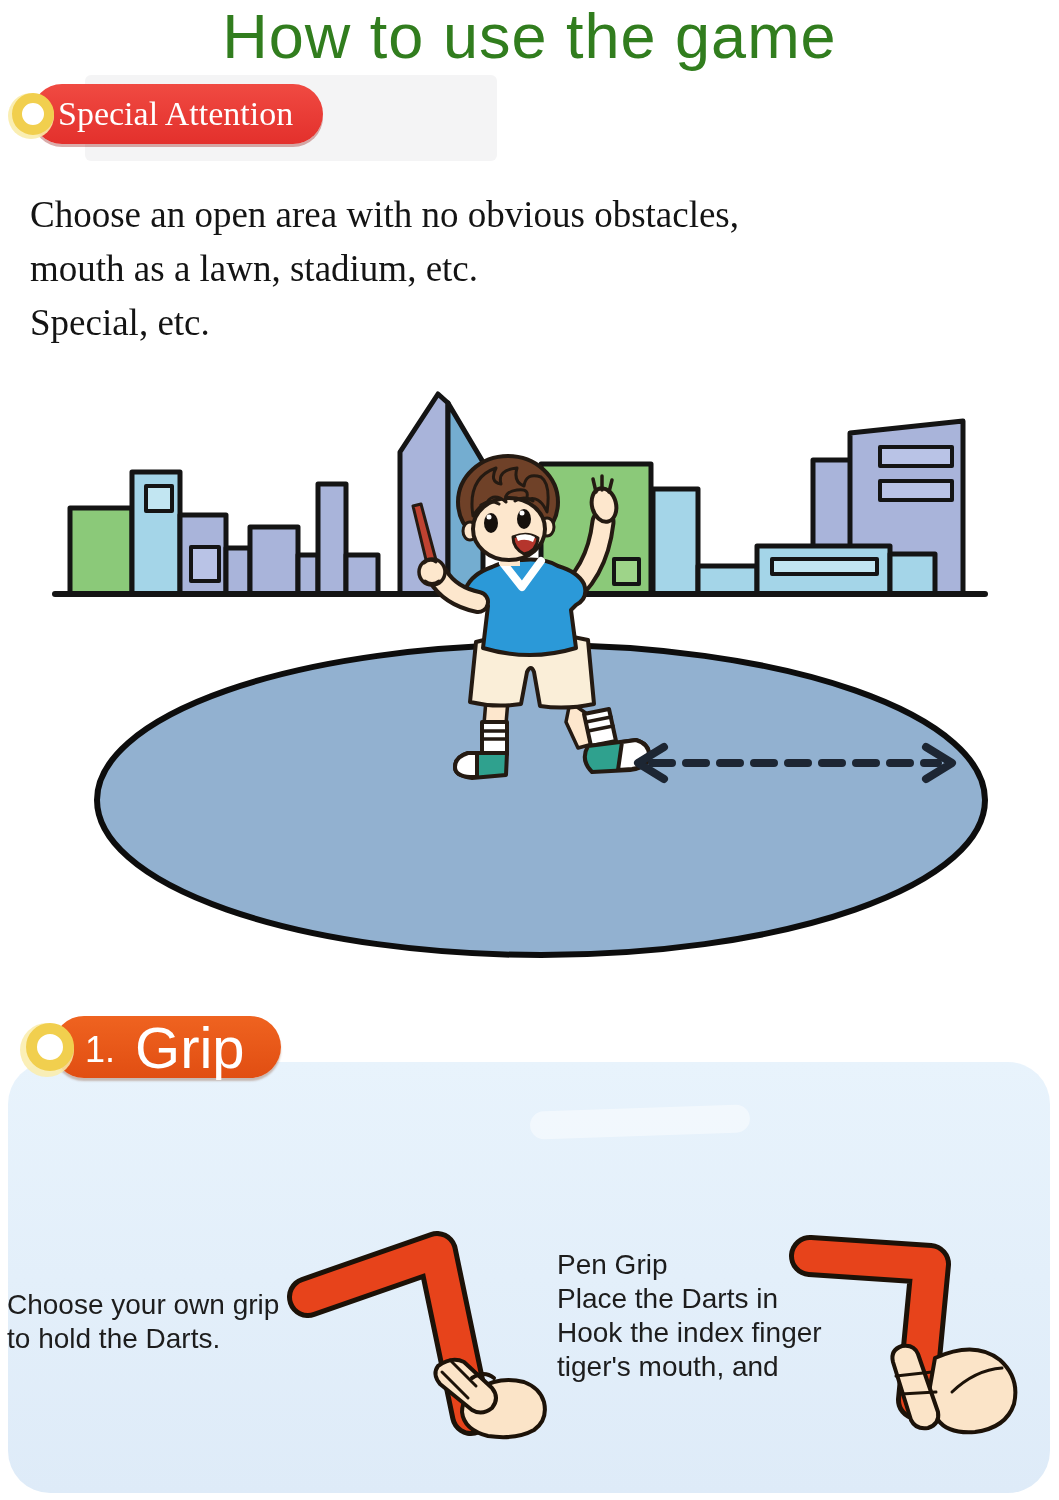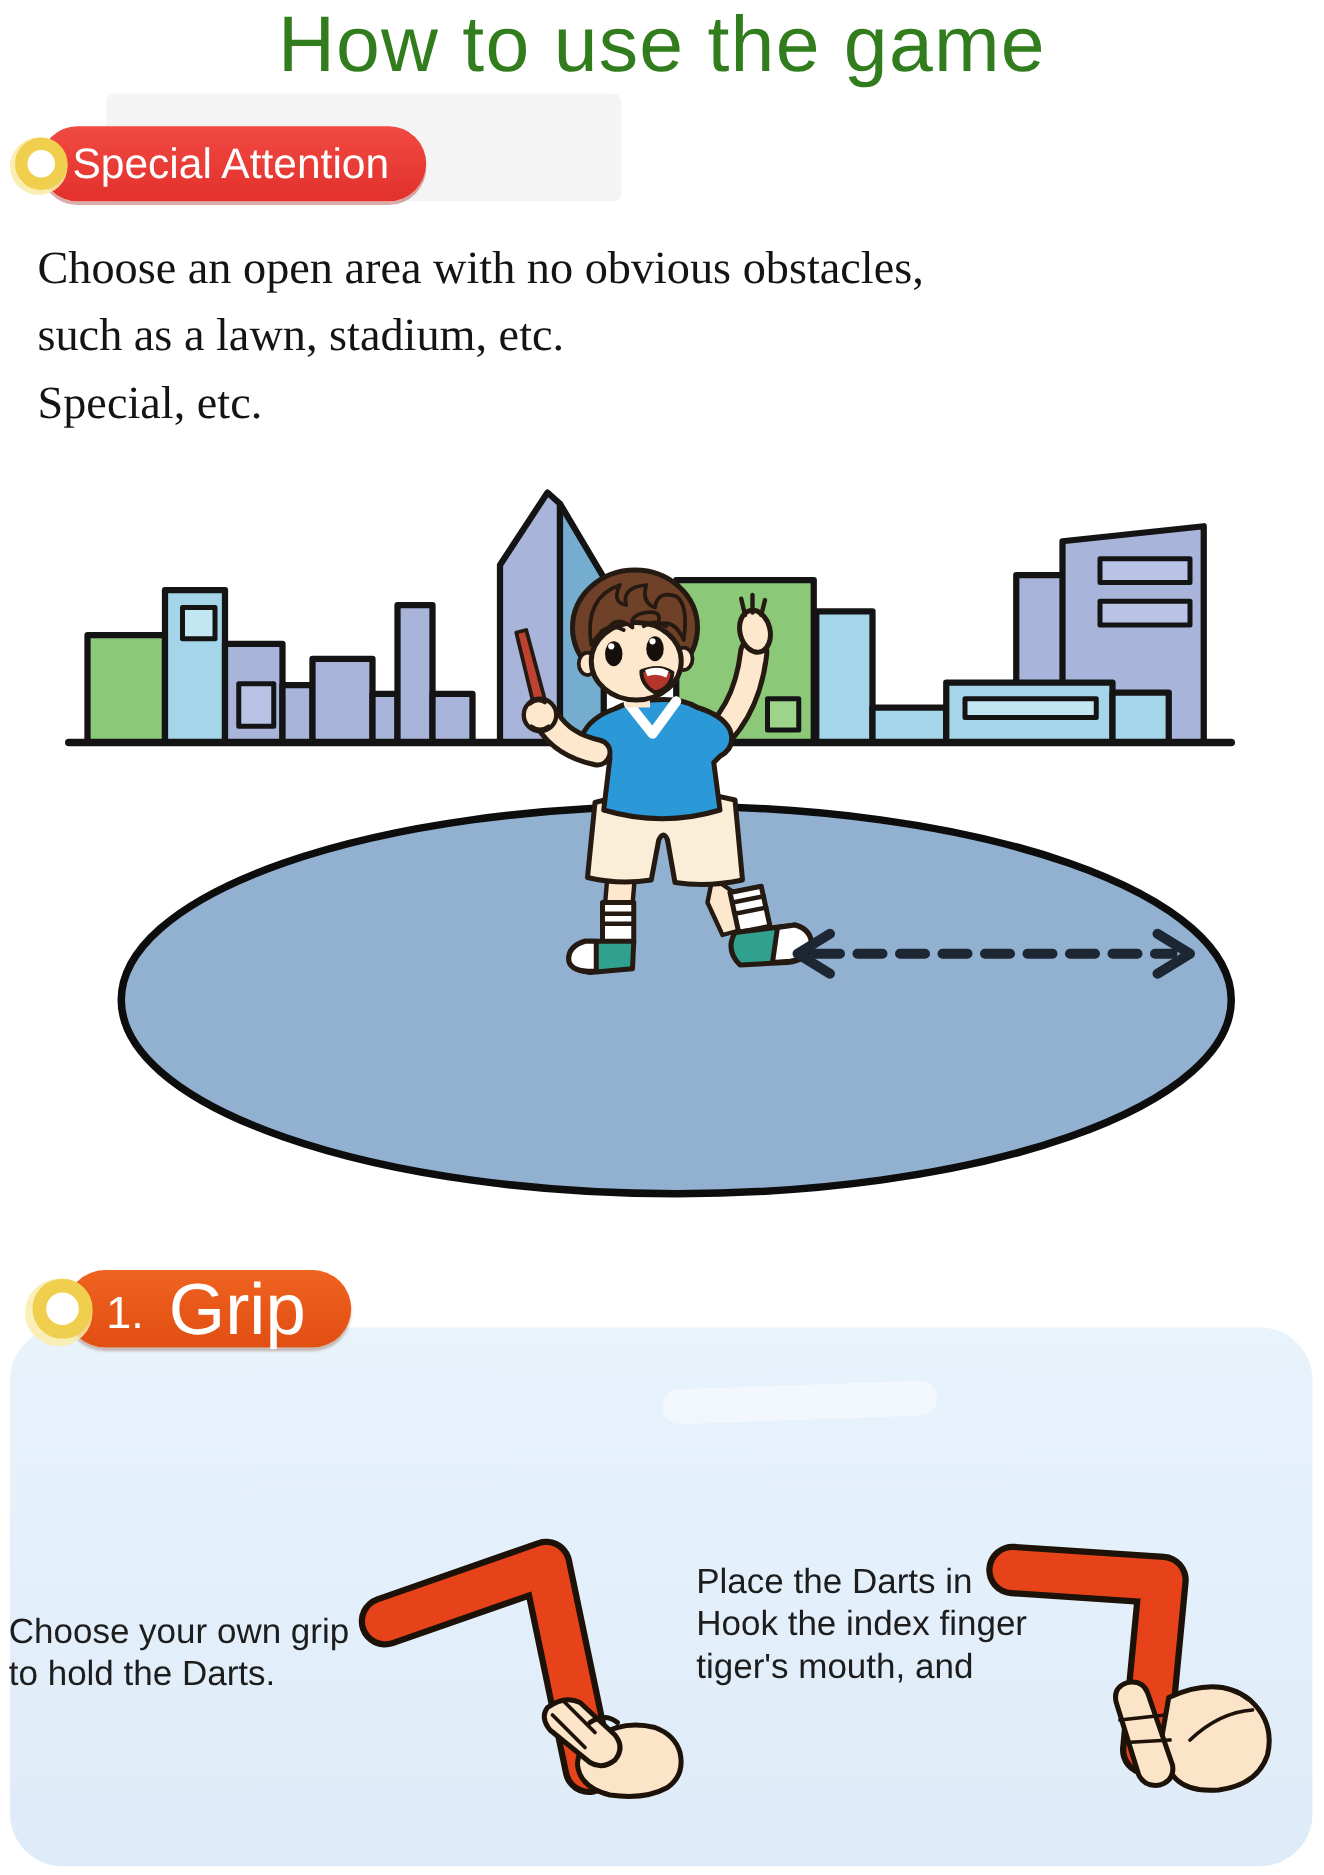--- a/index.html
+++ b/index.html
@@ -14,21 +14,21 @@
     position:absolute;left:0;top:-6px;width:1059px;height:84px;
     text-align:center;font-size:63px;line-height:84px;font-weight:400;
     color:#317d1e;letter-spacing:1px;white-space:nowrap;
   }
   
   .gray-plate{
     position:absolute;left:85px;top:75px;width:412px;height:86px;
     background:#f4f4f5;border-radius:6px;
   }
   .badge-wrap{position:absolute;display:flex;align-items:center;}
-  .badge-special{left:12px;top:101px;}
+  .badge-special{left:12px;top:84px;font-family:Liberation Serif, serif;}
   .pill{
     display:flex;align-items:center;color:#fff;white-space:nowrap;
   }
   .pill-red{
     margin-left:20px;height:60px;border-radius:30px;
     background:linear-gradient(#f04a42,#e3302c);
     box-shadow:0 3px 0 rgba(150,20,15,.35);
     padding:0 30px 0 26px;font-size:34px;
   }
   .ring{
@@ -85,21 +85,21 @@
   <div class="page-title">How to use the game</div>
 
   <div class="gray-plate"></div>
   <div class="badge-wrap badge-special">
     <span class="ring ring-special"></span>
     <span class="pill pill-red">Special Attention</span>
   </div>
 
   <div class="attention-text">
     <div>Choose an open area with no obvious obstacles,</div>
-    <div>such as a lawn, stadium, etc.</div>
+    <div>mouth as a lawn, stadium, etc.</div>
     <div>Special, etc.</div>
   </div>
 
   <svg class="hero-svg" width="1059" height="580" viewBox="0 385 1059 580">
     <g stroke="#141414" stroke-width="5" stroke-linejoin="round">
 
       <rect x="813" y="460" width="38" height="134" fill="#a9b4da"></rect>
       <polygon points="850,433 963,421 963,594 850,594" fill="#a9b4da"></polygon>
       <rect x="880" y="447" width="72" height="19" fill="#b9c3e6" stroke-width="4"></rect>
       <rect x="880" y="481" width="72" height="19" fill="#b9c3e6" stroke-width="4"></rect>
@@ -192,20 +192,21 @@
       <span class="grip-number">1.</span>
       <span class="grip-label">Grip</span>
     </span>
   </div>
 
   <div class="caption caption-left">
     <div>Choose your own grip</div>
     <div>to hold the Darts.</div>
   </div>
   <div class="caption caption-pen">
+    <div>Pen Grip</div>
     <div>Place the Darts in</div>
     <div>Hook the index finger</div>
     <div>tiger's mouth, and</div>
   </div>
 
   <svg class="panel-svg" width="1059" height="431" viewBox="0 1062 1059 431">
 
     <g>
       <path d="M308,1297 L437,1252 L471,1415" fill="none" stroke="#1c1208" stroke-width="42" stroke-linecap="round" stroke-linejoin="round"></path>
       <path d="M308,1297 L437,1252 L471,1415" fill="none" stroke="#e7431b" stroke-width="32" stroke-linecap="round" stroke-linejoin="round"></path>

